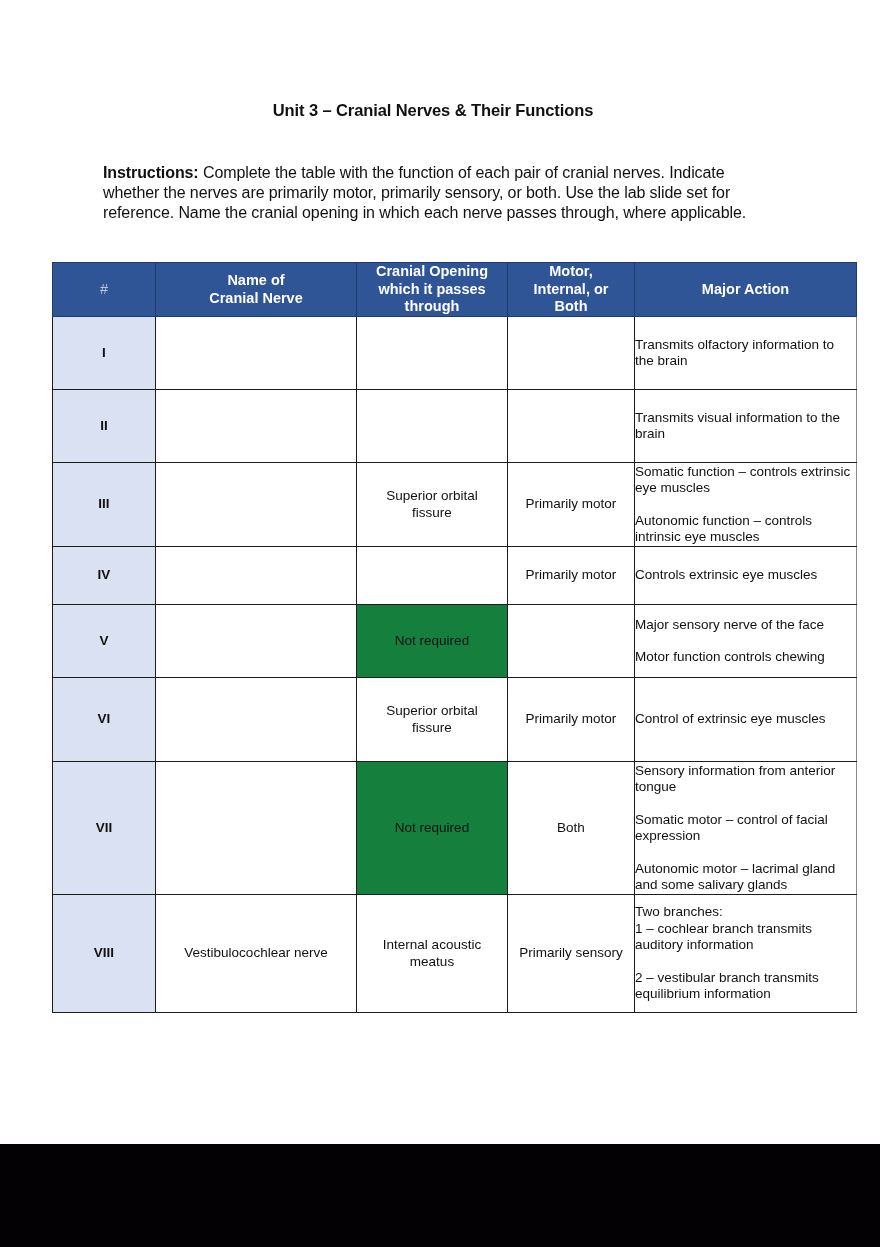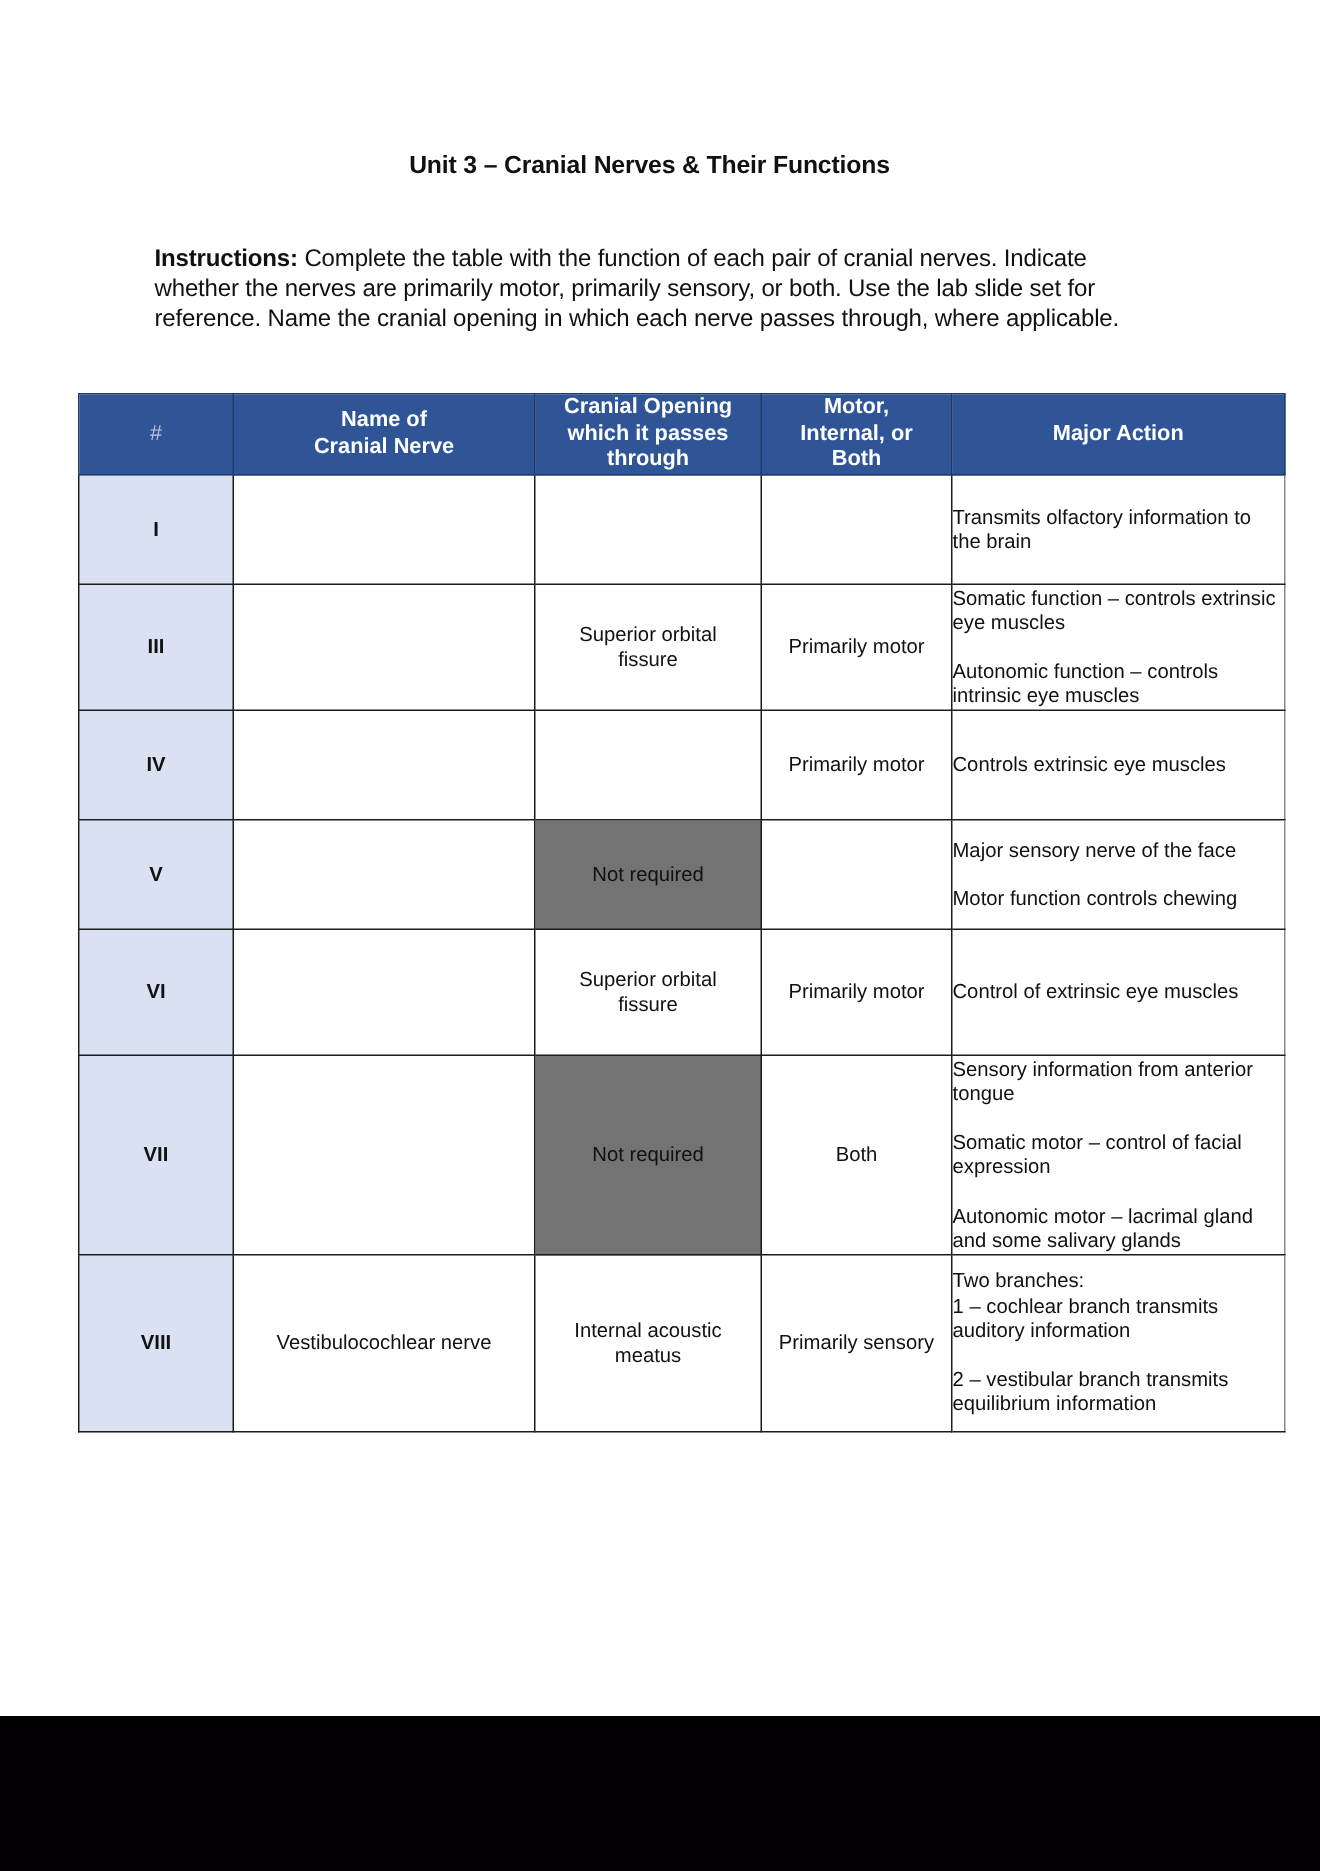--- a/index.html
+++ b/index.html
@@ -31,21 +31,21 @@
     table.nerves th {
       background: #2f5597; color: #ffffff; font-weight: bold;
       font-size: 14.5px; line-height: 17.5px; text-align: center;
       border-color: #1f3a6b;
     }
     table.nerves th.hash { color: #b9c4dc; font-weight: normal; }
     td.num {
       background: #d9e1f2; text-align: center; font-weight: bold; font-size: 16px;
     }
     td.center { text-align: center; }
-    td.gray { background: #737373; }
+    td.gray { background: #15803d; }
     td.action { padding: 0 6px 0 8px; text-align: left; }
     td.action .para { display: block; }
     td.action .gap { display: block; height: 16px; }
     td.action b { font-weight: normal; }
     .bottom-bar {
       position: absolute; left: 0; top: 1144px; width: 880px; height: 103px;
       background: #030104;
     }
   </style>
 </head>
@@ -90,34 +90,43 @@
     <tr style="height:73px">
       <td class="num">I</td>
       <td class="center"></td>
       <td class="center"></td>
       <td class="center"></td>
       <td class="action">
         <span class="para">Transmits olfactory information to the brain</span>
       </td>
     </tr>
 
+    <tr style="height:73px">
+      <td class="num">II</td>
+      <td class="center"></td>
+      <td class="center"></td>
+      <td class="center"></td>
+      <td class="action">
+        <span class="para">Transmits visual information to the brain</span>
+      </td>
+    </tr>
 
     <tr style="height:84px">
       <td class="num">III</td>
       <td class="center"></td>
       <td class="center" style="padding:0 28px">Superior orbital fissure</td>
       <td class="center">Primarily motor</td>
       <td class="action">
         <span class="para"><b>Somatic function</b><span> – controls extrinsic eye muscles</span></span>
         <span class="gap"></span>
         <span class="para"><b>Autonomic function</b><span> – controls intrinsic eye muscles</span></span>
       </td>
     </tr>
 
-    <tr style="height:73px">
+    <tr style="height:58px">
       <td class="num">IV</td>
       <td class="center"></td>
       <td class="center"></td>
       <td class="center">Primarily motor</td>
       <td class="action">
         <span class="para">Controls extrinsic eye muscles</span>
       </td>
     </tr>
 
     <tr style="height:73px">

